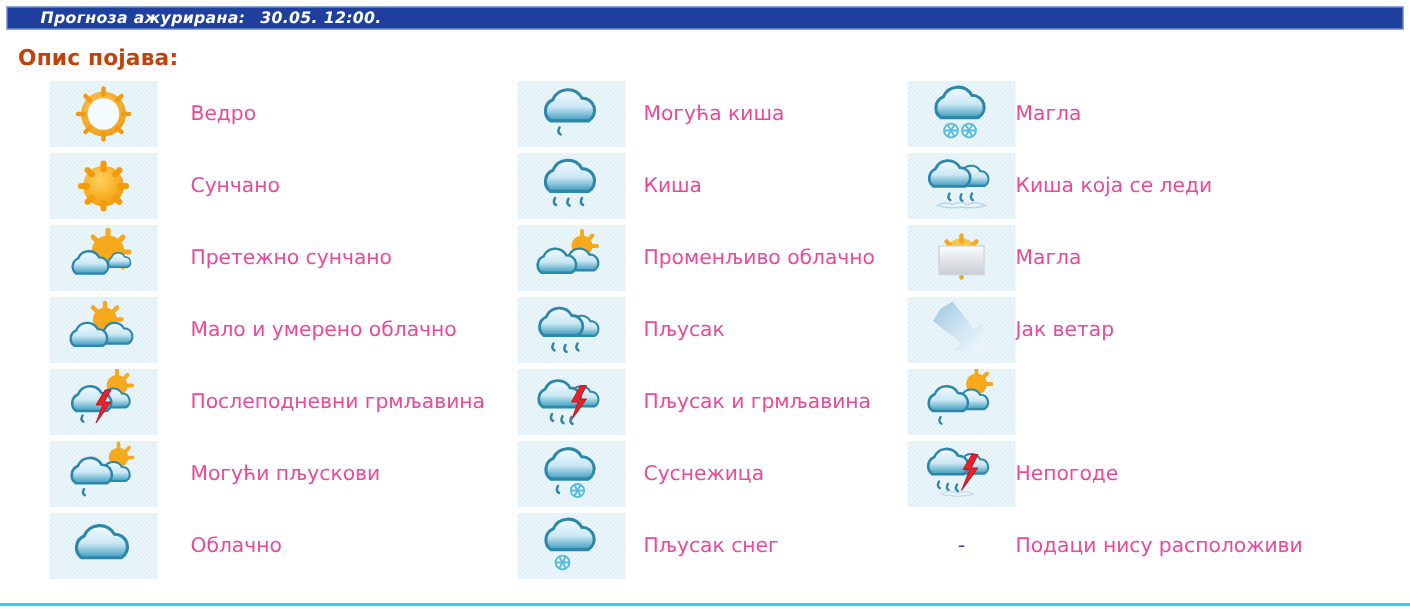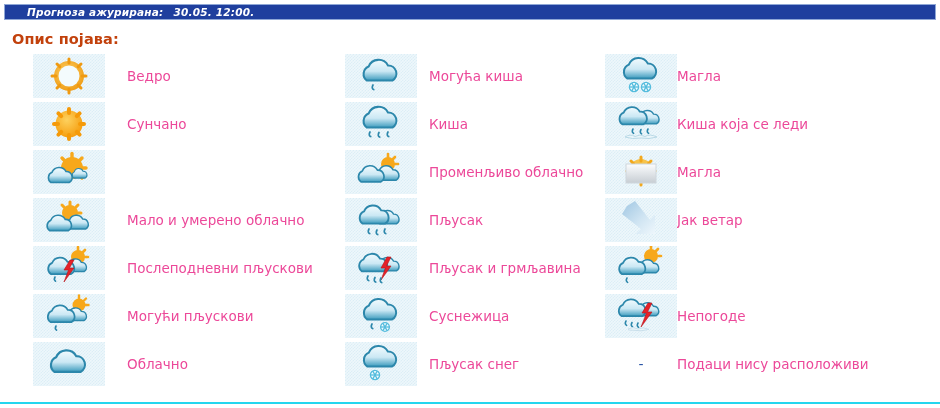--- a/index.html
+++ b/index.html
@@ -215,20 +215,21 @@
               </g>
               <g transform="translate(11,3) scale(0.52)">
                 <path d="M-12,6 a7,7 0 0 1 1,-12 a9,9 0 0 1 17,-1 a7,7 0 0 1 4,13 z" fill="url(#g-cl1)" stroke="#2c87ab" stroke-width="2"></path>
               </g>
               <g transform="translate(-8,5) scale(0.78)">
                 <path d="M-13,7 a7.5,7.5 0 0 1 1.5,-13 a10,10 0 0 1 18,-1 a7.5,7.5 0 0 1 4,14 z" fill="url(#g-cl1)" stroke="#2c87ab" stroke-width="2"></path>
               </g>
             </g>
           </svg>
         </div>
+        <div class="legend-label">Претежно сунчано</div>
       </div>
 
       <div class="legend-row">
         <div class="icon-cell">
           <svg width="72" height="44" viewBox="0 0 72 44">
             <g transform="translate(36,22)">
               <g fill="#f7a81b">
                 <circle cx="1" cy="-7" r="8"></circle>
                 <g stroke="#f7a81b" stroke-width="3" stroke-linecap="round">
                   <line x1="1" y1="-18" x2="1" y2="-14"></line>
@@ -267,21 +268,21 @@
               <g transform="translate(-7,2) scale(0.86)">
                 <path d="M-13,7 a7.5,7.5 0 0 1 1.5,-13 a10,10 0 0 1 18,-1 a7.5,7.5 0 0 1 4,14 z" fill="url(#g-cl1)" stroke="#2c87ab" stroke-width="2"></path>
               </g>
               <path d="M1,-6 L-5,4 L-0.5,4 L-5,16 L5,2 L0.5,2 L5,-6 Z" fill="#e62129" stroke="#b5141a" stroke-width="0.6"></path>
               <g stroke="#2c87ab" stroke-width="1.6" fill="none" stroke-linecap="round">
                 <path d="M-14,11 q-1.6,3 0.6,4.2"></path>
               </g>
             </g>
           </svg>
         </div>
-        <div class="legend-label">Послеподневни пљускови</div>
+        <div class="legend-label">Послеподневни грмљавина</div>
       </div>
 
       <div class="legend-row">
         <div class="icon-cell">
           <svg width="72" height="44" viewBox="0 0 72 44">
             <g transform="translate(36,20)">
               <g fill="#f7a81b">
                 <circle cx="10" cy="-9" r="6.5"></circle>
                 <g stroke="#f7a81b" stroke-width="2.4" stroke-linecap="round">
                   <line x1="10" y1="-18.5" x2="10" y2="-15.2"></line>

